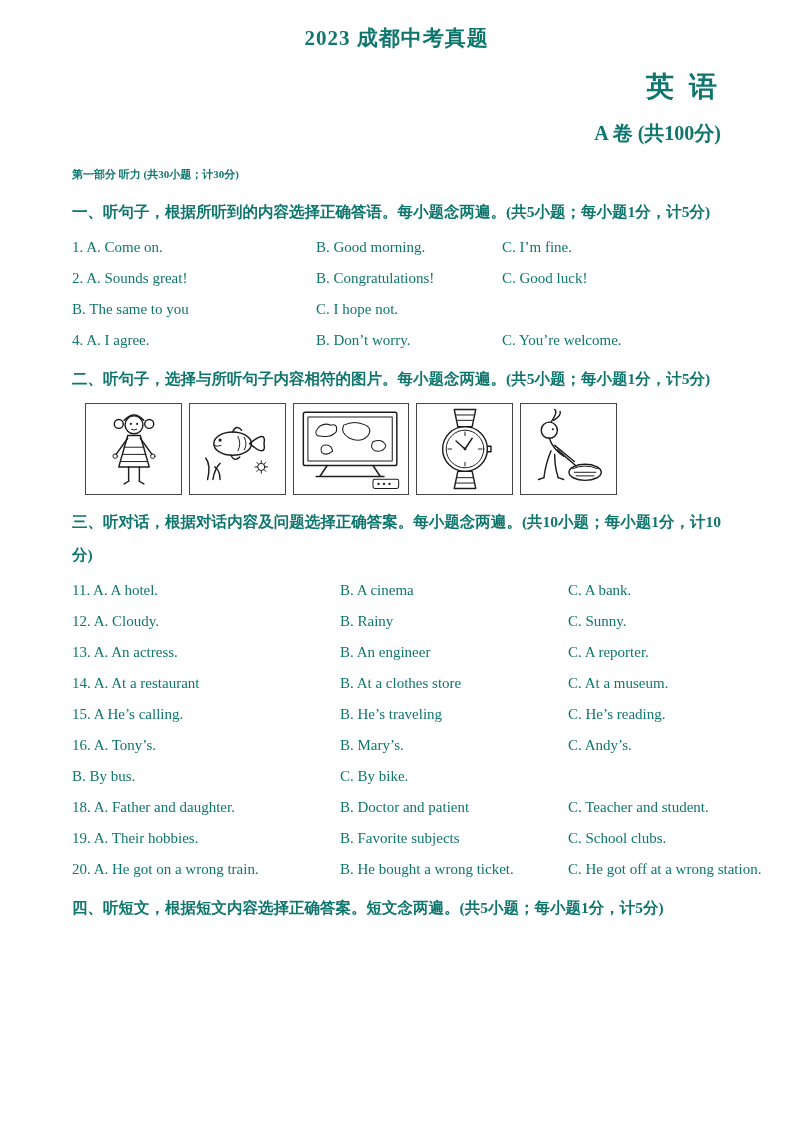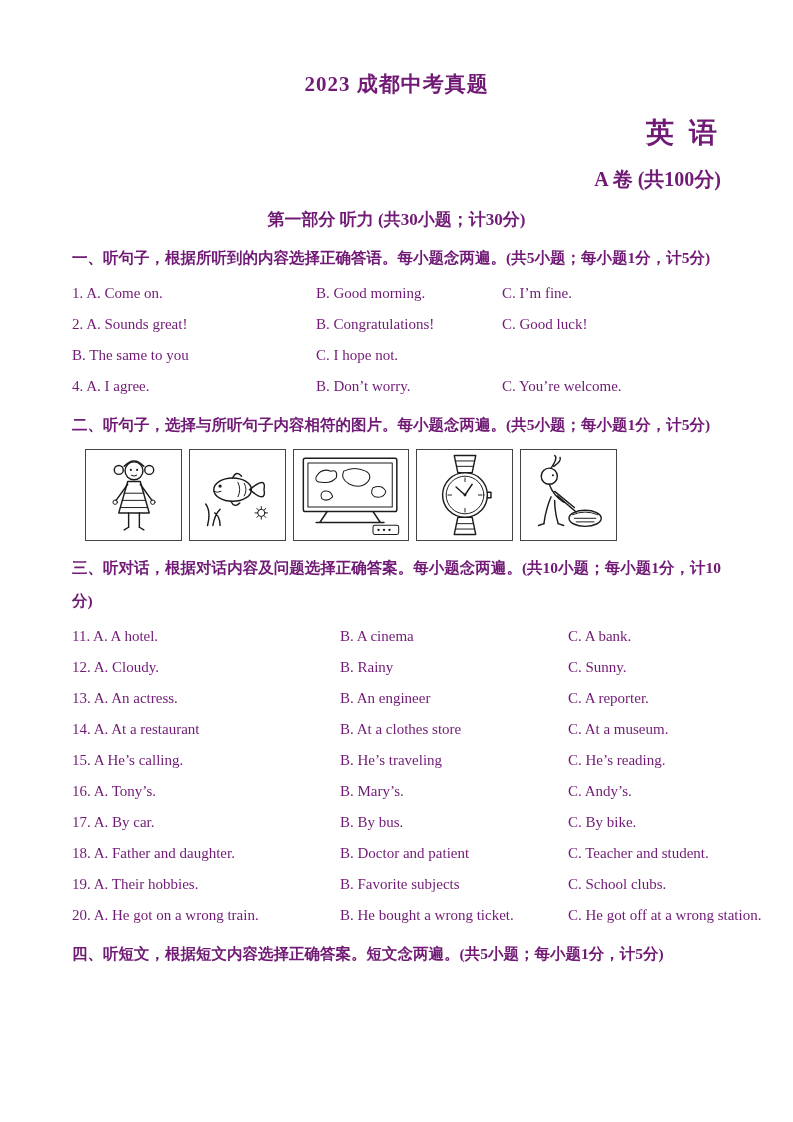--- a/index.html
+++ b/index.html
@@ -5,23 +5,23 @@
   html, body {
     margin: 0;
     padding: 0;
     background: #ffffff;
   }
   .page {
     width: 793px;
     height: 1122px;
     box-sizing: border-box;
     margin: 0 auto;
-    padding: 70px 72px 30px 72px;
+    padding: 24px 72px 30px 72px;
     background: #ffffff;
-    color: #701a75;
+    color: #0f766e;
     font-family: "Liberation Serif", "DejaVu Serif", serif;
     overflow: hidden;
   }
   .doc-title {
     font-size: 21px;
     font-weight: bold;
     text-align: center;
     margin: 0 0 16px 0;
     letter-spacing: 1px;
   }
@@ -32,25 +32,24 @@
     margin: 0 0 14px 0;
     letter-spacing: 4px;
   }
   .paper-title {
     font-size: 20px;
     font-weight: bold;
     text-align: right;
     margin: 0 0 14px 0;
   }
   .part-heading {
-    font-size: 17px;
+    font-size: 11px;
     font-weight: bold;
     margin: 0 0 8px 0;
     line-height: 26px;
-    text-align: center;
   }
   .instr {
     font-size: 15.5px;
     font-weight: bold;
     line-height: 33px;
     margin: 6px 0 4px 0;
     text-align: justify;
   }
   .questions {
     margin: 2px 0 4px 0;
@@ -235,21 +234,20 @@
       <span class="opt">15. A He’s calling.</span>
       <span class="opt">B. He’s traveling</span>
       <span class="opt">C. He’s reading.</span>
     </div>
     <div class="opt-row">
       <span class="opt">16. A. Tony’s.</span>
       <span class="opt">B. Mary’s.</span>
       <span class="opt">C. Andy’s.</span>
     </div>
     <div class="opt-row">
-      <span class="opt">17. A. By car.</span>
       <span class="opt">B. By bus.</span>
       <span class="opt">C. By bike.</span>
     </div>
     <div class="opt-row">
       <span class="opt">18. A. Father and daughter.</span>
       <span class="opt">B. Doctor and patient</span>
       <span class="opt">C. Teacher and student.</span>
     </div>
     <div class="opt-row">
       <span class="opt">19. A. Their hobbies.</span>

